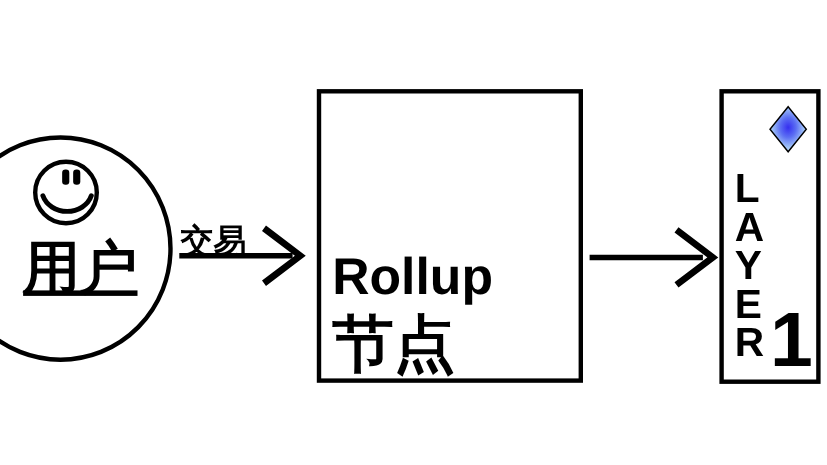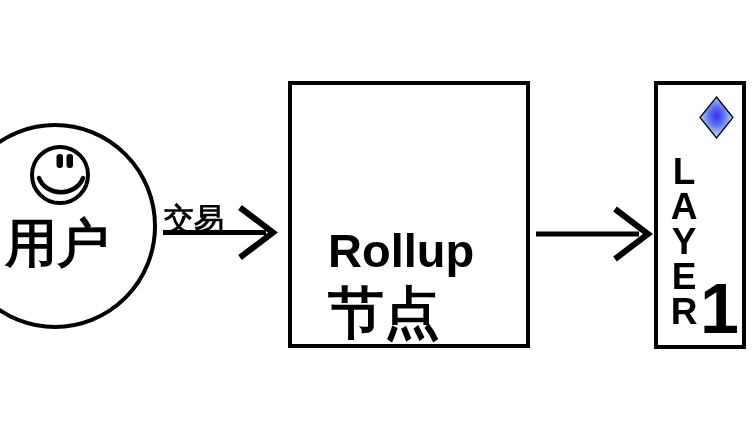--- a/index.html
+++ b/index.html
@@ -5,31 +5,31 @@
   html,body{margin:0;padding:0;background:#fff;}
   .stage{
     position:relative;width:752px;height:423px;background:#fff;overflow:hidden;
     font-family:"Liberation Sans","DejaVu Sans",sans-serif;color:#000;
   }
   .stage svg.shapes{position:absolute;left:0;top:0;pointer-events:none;}
   .box{position:absolute;border:4px solid #000;background:#fff;box-sizing:border-box;}
   .rollup-box{left:288px;top:81px;width:242px;height:267px;}
   .layer1-box{left:654px;top:81px;width:92px;height:268px;}
   .txt{position:absolute;font-weight:700;white-space:nowrap;}
-  .user-label{left:2px;top:209px;width:110px;text-align:center;font-size:52px;}
+  .user-label{left:18px;top:209px;width:110px;text-align:center;font-size:52px;text-decoration:underline;}
   .arrow-label{font-size:30px;}
   .arrow1-label{left:164px;top:199px;}
   .arrow2-label{left:536px;top:200px;}
-  .rollup-text{position:absolute;left:302px;top:227px;font-weight:700;margin-left:26px;}
+  .rollup-text{position:absolute;left:302px;top:227px;font-weight:700;}
   .rollup-title{font-size:47px;line-height:1;}
   .rollup-subtitle{font-size:56px;line-height:1;margin-top:11px;}
   .layer-vertical{
     position:absolute;left:668px;top:154px;width:32px;
     font-size:37px;font-weight:700;line-height:35px;
-    text-align:center;word-break:break-all;white-space:normal;
+    text-align:left;word-break:break-all;white-space:normal;
   }
   .layer-number{
     position:absolute;left:700px;top:274px;width:36px;
     font-size:70px;font-weight:700;line-height:1;text-align:center;
   }
 </style>
 </head>
 <body>
 
 <div class="stage">

